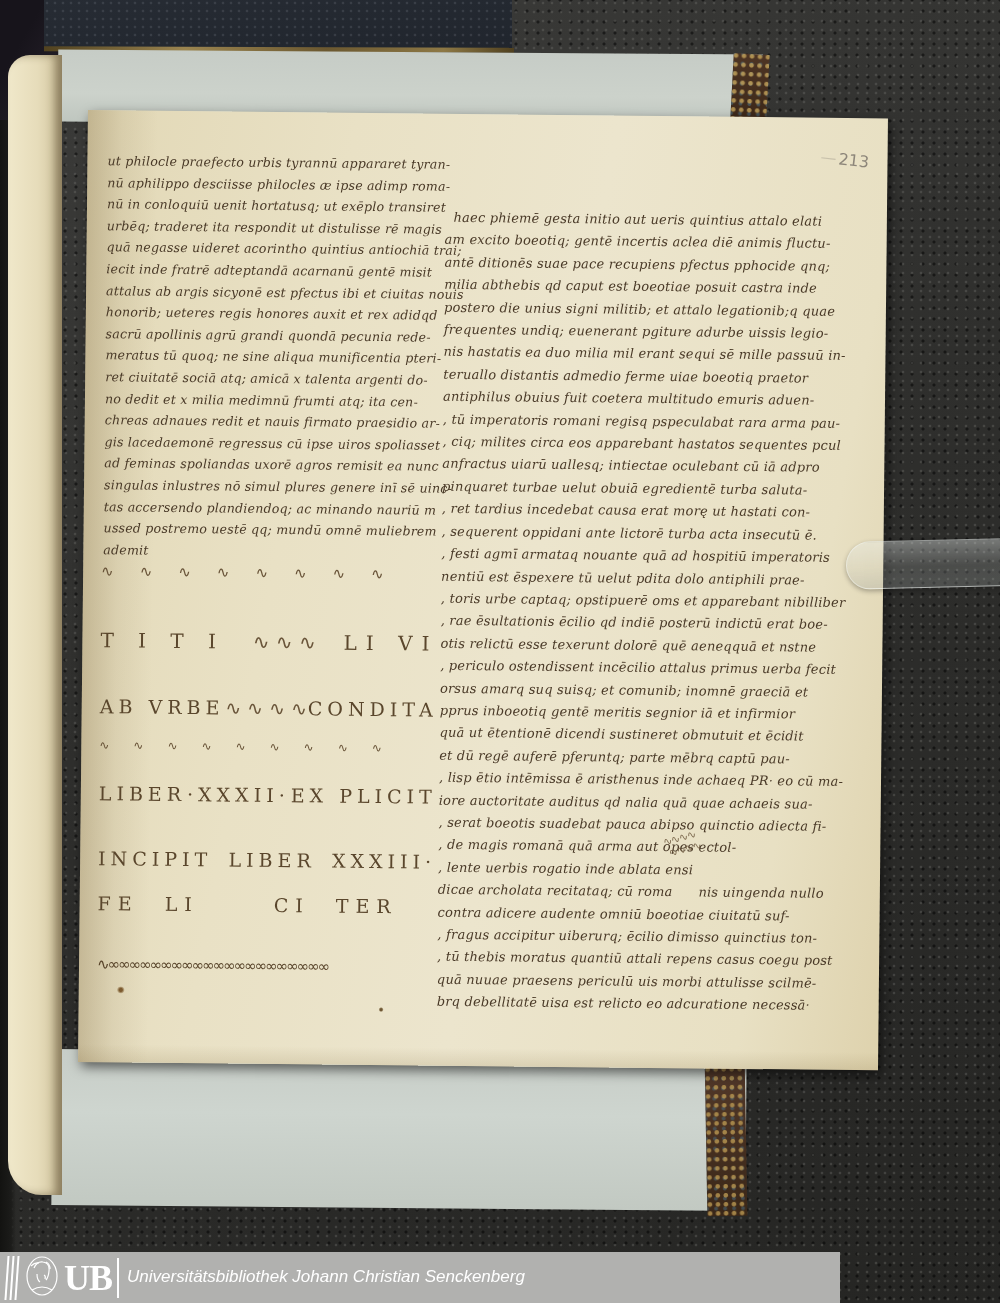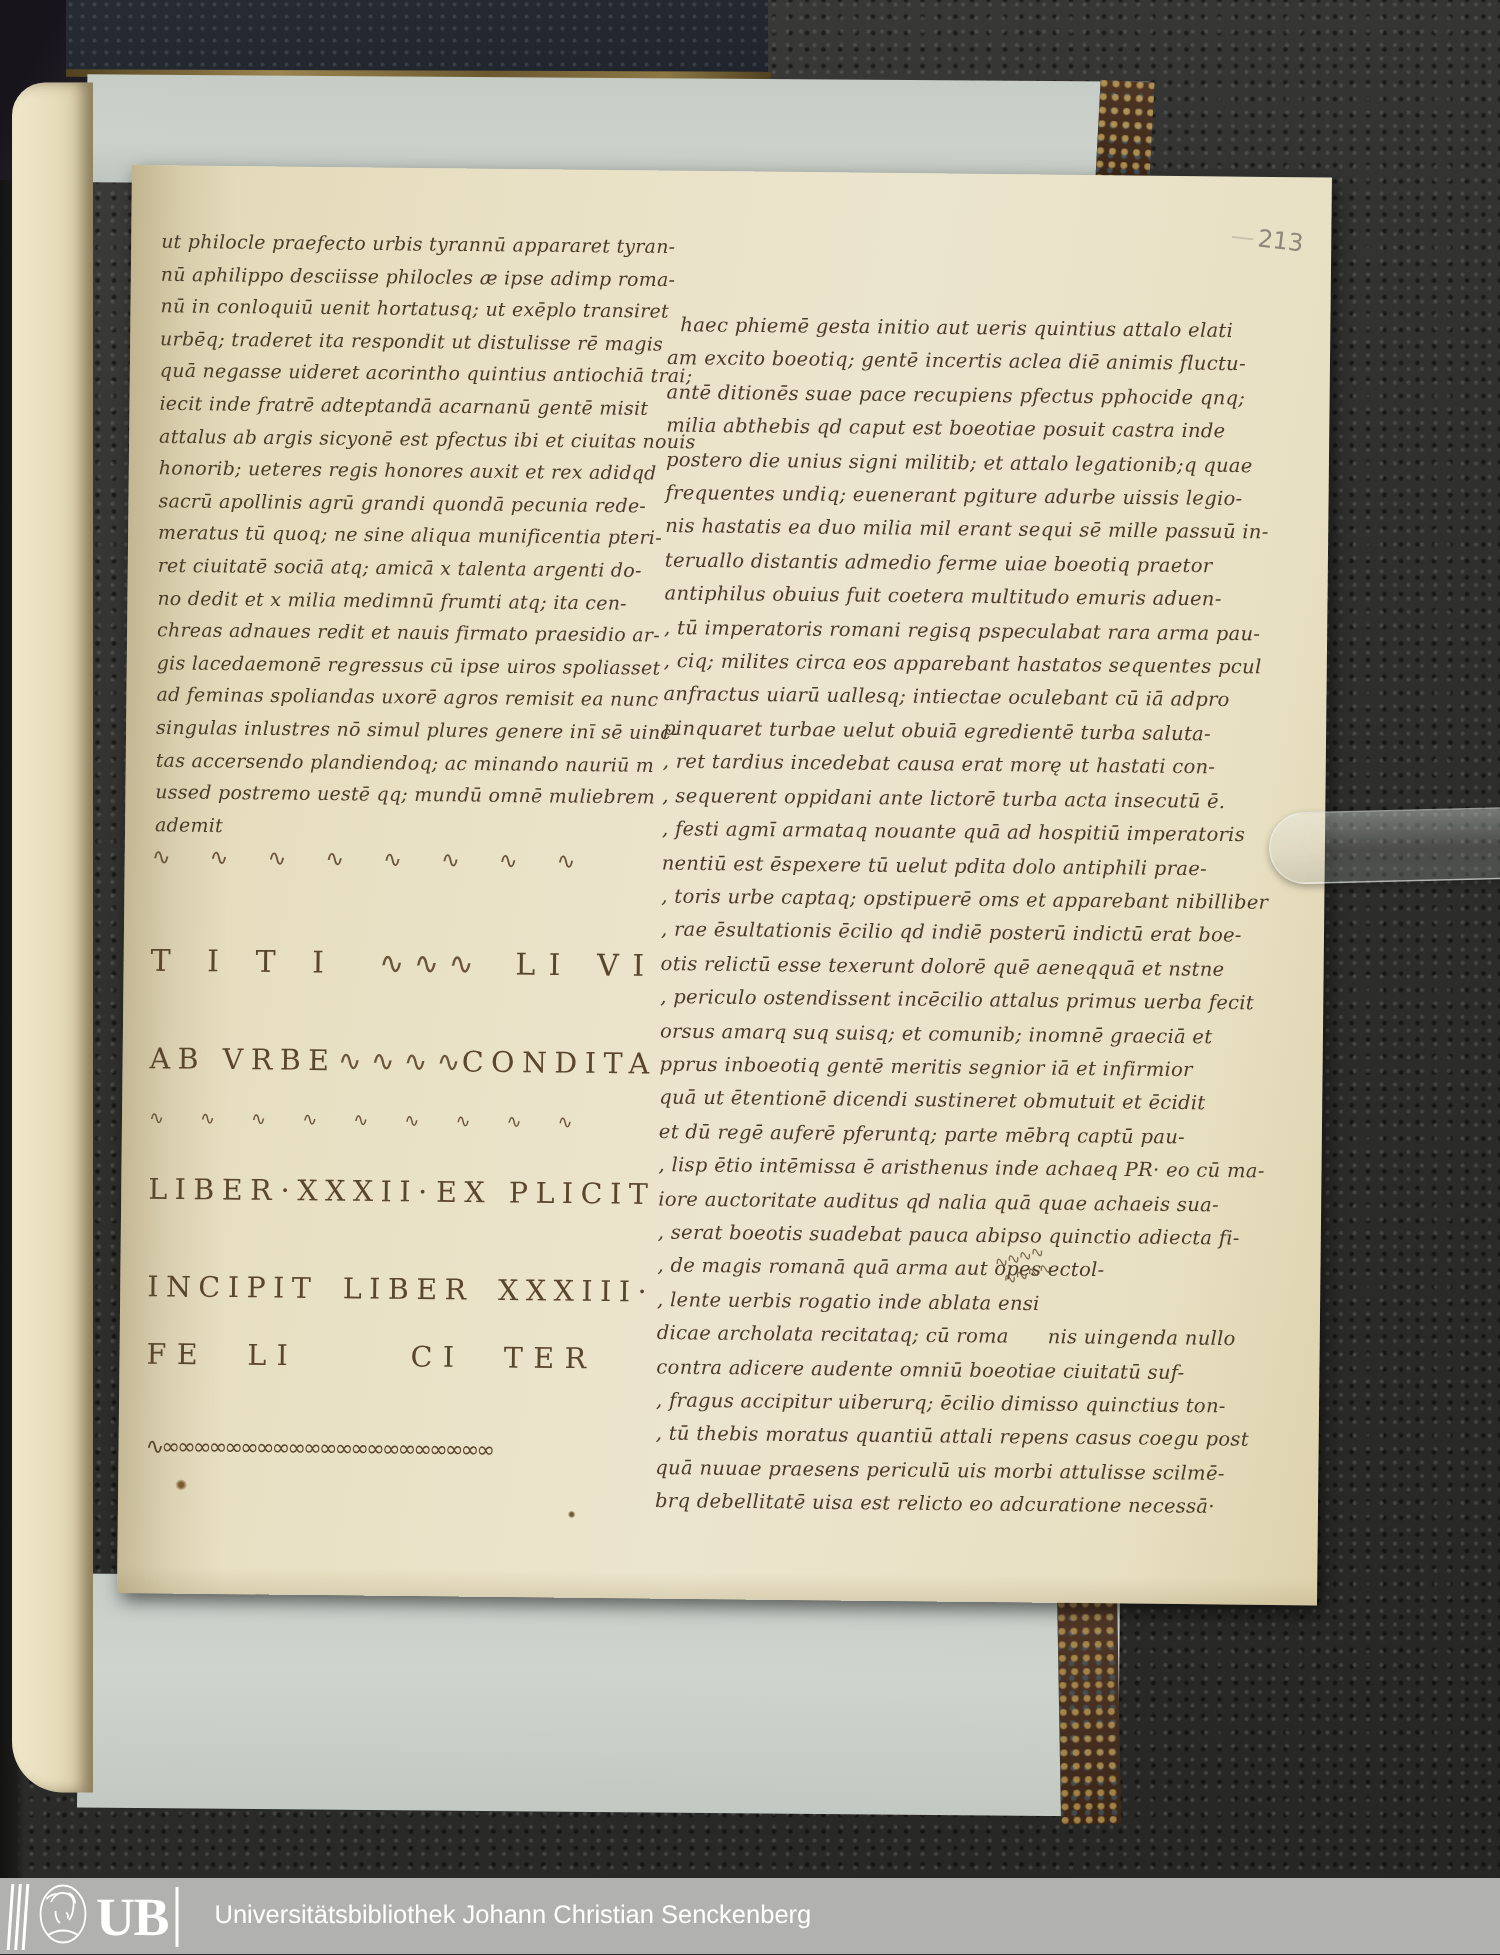--- a/index.html
+++ b/index.html
@@ -85,30 +85,30 @@
   .foxing-a{position:absolute;left:38px;top:876px;width:8px;height:7px;border-radius:50%;
     background:radial-gradient(circle,#7c5a2e 30%,rgba(124,90,46,0) 75%);}
   .foxing-b{position:absolute;left:300px;top:894px;width:5px;height:5px;border-radius:50%;
     background:radial-gradient(circle,#6f5733 30%,rgba(111,87,51,0) 75%);}
   
   .holder-strip{position:absolute;left:846px;top:540px;width:156px;height:46px;z-index:30;
     border-radius:24px 0 0 24px;transform:rotate(-1.4deg);
     background:linear-gradient(180deg,rgba(232,237,235,.40),rgba(198,204,202,.20) 55%,rgba(158,164,162,.30));
     border:1px solid rgba(242,246,244,.45);box-shadow:0 2px 5px rgba(0,0,0,.3);}
   
-  .footer{position:absolute;left:0;top:1252px;width:1000px;height:51px;background:#b1b1af;
+  .footer{position:absolute;left:0;top:1252px;width:840px;height:51px;background:#b1b1af;
     display:flex;align-items:center;color:#fff;}
   .logo{display:flex;align-items:center;height:100%;}
   .logo-pages{display:flex;gap:3px;margin-left:6px;align-self:stretch;align-items:center;}
   .logo-pages i{display:block;width:2px;height:44px;background:#fff;transform:skewX(-4deg);}
   .logo-portrait{margin-left:4px;}
   .logo-ub{font-family:"Liberation Serif",serif;font-weight:bold;font-size:36px;
     letter-spacing:-1px;margin-left:2px;line-height:1;}
   .logo-divider{width:2px;height:40px;background:#fff;margin-left:5px;}
-  .inst{margin-left:24px;font-family:"Liberation Sans",sans-serif;font-size:17px;line-height:1.32;}
+  .inst{margin-left:8px;font-family:"Liberation Sans",sans-serif;font-size:17px;line-height:1.32;font-style:italic;}
 </style>
 </head>
 <body>
 
 <div class="stage">
 
   <div class="spine-corner"></div>
   <div class="left-shadow"></div>
   <div class="cover-top"></div>
   <div class="cover-gold"></div>

